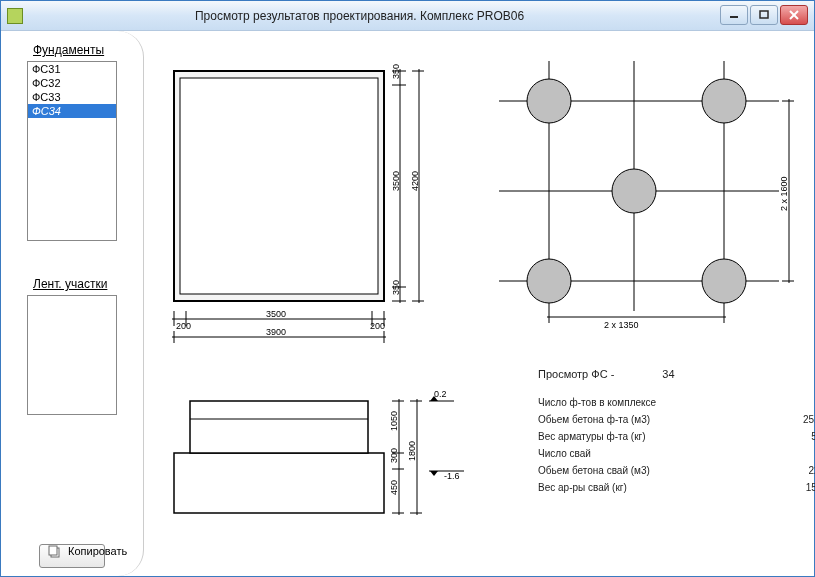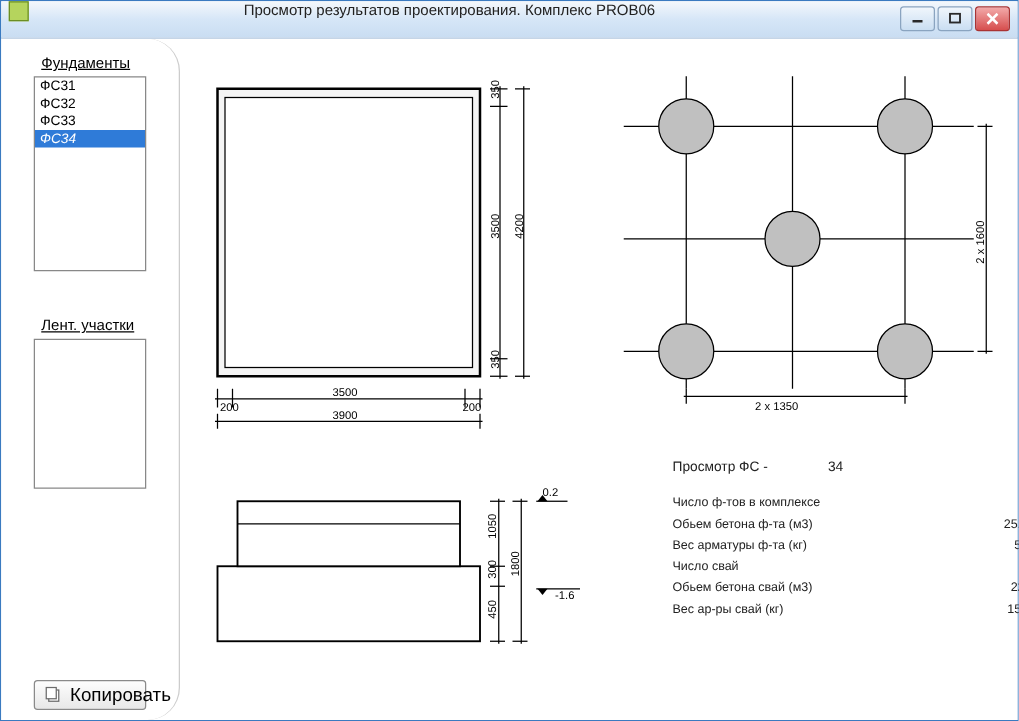--- a/index.html
+++ b/index.html
@@ -16,20 +16,21 @@
     width: 815px;
     height: 577px;
     border: 1px solid #3a7ac0;
     display: flex;
     flex-direction: column;
   }
   .titlebar {
     height: 30px;
     background: linear-gradient(#f4f8fc, #d6e6f7 50%, #c9ddf2);
     display: flex;
+    align-items: center;
     padding: 0 6px;
     position: relative;
     border-bottom: 1px solid #b3c8df;
   }
   .titlebar .icon {
     width: 16px; height: 16px;
     background: #b5d45d;
     border: 1px solid #6b8e23;
     margin-right: 8px;
   }
@@ -79,47 +80,46 @@
   }
   .side-heading {
     text-decoration: underline;
     color: #000;
     margin: 6px 0 4px 6px;
     font-size: 12px;
   }
   .listbox {
     border: 1px solid #888;
     background: #fff;
-    height: 156px;
+    height: 180px;
     overflow: auto;
     font-size: 11px;
   }
   .listbox .item {
     padding: 1px 4px;
     cursor: pointer;
     white-space: nowrap;
   }
   .listbox .item.selected {
     background: #2f7bd8;
     color: #fff;
     font-style: italic;
   }
   .spacer { flex: 1; }
   .btn {
     height: 24px;
     border: 1px solid #8a8a8a;
     border-radius: 3px;
     background: linear-gradient(#fdfdfd,#e8e8e8);
-    margin: 2px 0;
-    display: flex;
-    align-items: center;
+    margin: 2px 12px;
+    display: flex;
     gap: 6px;
     padding: 0 8px;
     cursor: pointer;
-    font-size: 15px;
+    font-size: 11px;
   }
   .btn .bicon {
     width: 14px; height: 14px;
     display: inline-block;
   }
   .drawing {
     flex: 1;
     position: relative;
   }
   .drawing svg {

